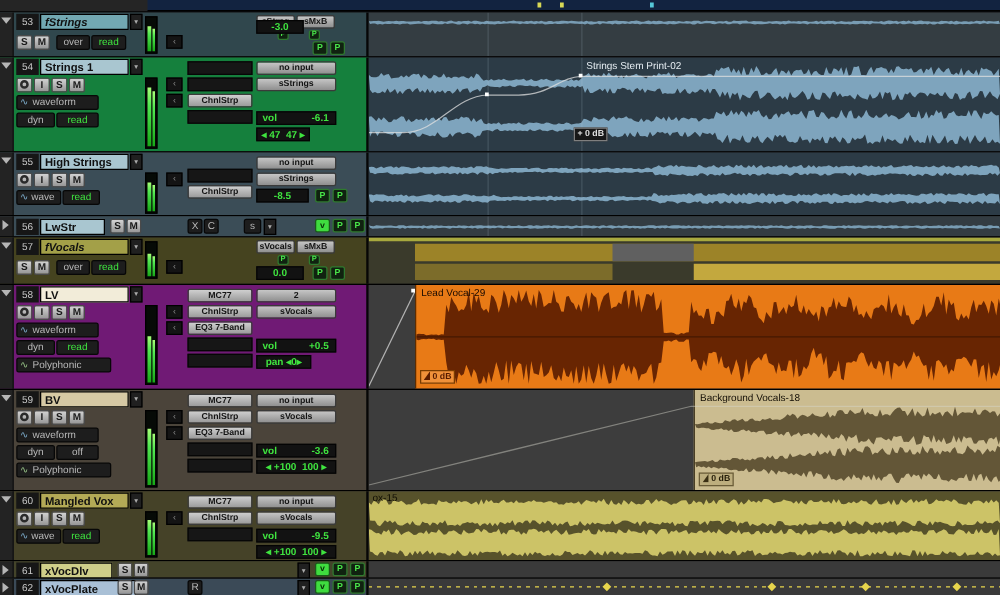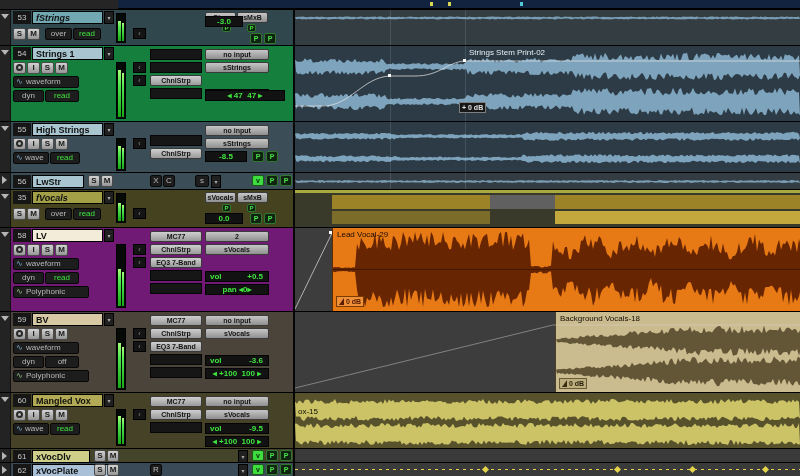--- a/index.html
+++ b/index.html
@@ -106,21 +106,21 @@
         </div>
       <span class="mini" style="top:16px">‹</span>
       <span class="mini" style="top:29px">‹</span>
       <div class="slot" style="top:3px"></div>
       <div class="slot" style="top:16px"></div>
       <div class="ins" style="top:29px">ChnlStrp</div>
       <div class="slot" style="top:42px"></div>
       <div class="io" style="top:3px">no input</div>
       <div class="io" style="top:16px">sStrings</div>
       <div class="val" style="left:205px;top:43px;width:64px;text-align:left;padding-left:4px"><span>vol</span><span style="position:absolute;right:5px">-6.1</span></div>
-      <div class="val" style="left:205px;top:44px;width:80px"><span>◂</span> <span>47</span>&nbsp;&nbsp;<span>47</span> <span>▸</span></div>
+      <div class="val" style="left:205px;top:56px;width:43px"><span>◂</span> <span>47</span>&nbsp;&nbsp;<span>47</span> <span>▸</span></div>
     </div>
     <div class="lane" style="background:#2c3b46">
       <svg width="505" height="70" style="left:0;top:3px" viewBox="0 0 505 70">
           <polygon points="0,10.7 2,12.6 4,12.7 6,12.8 8,12.0 10,9.3 12,11.6 14,10.5 16,10.1 18,13.7 20,13.3 22,13.1 24,12.9 26,11.3 28,13.0 30,11.1 32,12.7 34,11.0 36,9.9 38,10.5 40,10.0 42,13.3 44,10.5 46,11.7 48,13.8 50,13.6 52,10.7 54,11.5 56,12.9 58,12.5 60,9.7 62,13.2 64,12.3 66,13.6 68,12.3 70,12.3 72,13.2 74,12.2 76,11.9 78,13.2 80,13.8 82,11.7 84,13.5 86,9.8 88,10.7 90,13.6 92,15.6 94,14.7 96,15.3 98,14.1 100,15.4 102,15.0 104,14.4 106,14.9 108,13.9 110,15.0 112,15.4 114,15.3 116,14.9 118,14.3 120,14.7 122,14.5 124,14.0 126,15.6 128,15.1 130,14.2 132,15.6 134,15.8 136,15.1 138,14.2 140,14.8 142,14.0 144,15.0 146,15.6 148,15.8 150,14.5 152,14.6 154,15.1 156,15.0 158,15.2 160,15.6 162,14.1 164,15.5 166,14.8 168,15.6 170,13.8 172,12.0 174,11.0 176,9.4 178,12.3 180,10.3 182,11.8 184,11.0 186,12.6 188,9.3 190,11.7 192,8.9 194,11.1 196,12.0 198,10.5 200,13.4 202,11.1 204,13.6 206,10.8 208,12.6 210,11.4 212,11.0 214,9.9 216,11.3 218,11.5 220,12.7 222,13.7 224,11.5 226,12.5 228,10.8 230,11.7 232,9.3 234,10.7 236,10.1 238,10.6 240,8.8 242,11.7 244,9.8 246,13.4 248,12.2 250,11.3 252,11.2 254,10.3 256,10.3 258,10.5 260,10.3 262,11.5 264,11.4 266,12.4 268,11.7 270,11.4 272,10.0 274,10.3 276,12.2 278,6.6 280,7.8 282,4.9 284,5.9 286,5.1 288,4.4 290,9.1 292,5.6 294,9.3 296,6.6 298,11.2 300,4.3 302,10.7 304,10.6 306,5.2 308,8.9 310,3.8 312,6.8 314,10.9 316,10.8 318,9.0 320,10.6 322,10.1 324,7.3 326,5.4 328,11.3 330,7.3 332,8.0 334,10.0 336,6.9 338,11.4 340,8.2 342,7.0 344,7.2 346,6.6 348,10.3 350,9.6 352,6.2 354,11.4 356,8.4 358,7.5 360,9.9 362,10.9 364,10.9 366,4.6 368,9.6 370,10.2 372,5.6 374,6.3 376,8.1 378,4.7 380,10.9 382,4.5 384,11.5 386,10.6 388,4.4 390,4.5 392,3.7 394,11.0 396,10.9 398,11.1 400,6.9 402,4.3 404,9.4 406,5.6 408,5.3 410,4.6 412,5.6 414,6.0 416,9.5 418,6.1 420,9.4 422,4.3 424,4.0 426,5.9 428,6.4 430,5.7 432,6.6 434,5.3 436,9.0 438,8.6 440,6.7 442,5.8 444,9.7 446,6.0 448,7.0 450,4.4 452,11.0 454,7.2 456,4.7 458,7.4 460,9.0 462,6.4 464,5.3 466,9.9 468,10.8 470,8.9 472,10.7 474,5.1 476,11.5 478,8.1 480,6.8 482,9.1 484,10.3 486,6.5 488,11.4 490,4.9 492,6.5 494,5.8 496,6.9 498,7.7 500,11.1 502,8.8 504,5.9 505,25.9 503,30.4 501,28.6 499,27.4 497,24.0 495,26.8 493,29.6 491,24.0 489,23.7 487,27.8 485,28.6 483,30.2 481,24.1 479,25.6 477,29.6 475,29.5 473,30.9 471,26.2 469,25.3 467,30.2 465,29.9 463,27.7 461,24.4 459,27.7 457,27.6 455,25.1 453,26.9 451,26.4 449,25.3 447,28.2 445,25.7 443,25.2 441,25.0 439,26.4 437,28.9 435,27.5 433,24.5 431,26.5 429,25.8 427,30.8 425,30.8 423,26.1 421,30.4 419,31.1 417,24.5 415,25.8 413,24.5 411,30.3 409,24.2 407,27.7 405,29.3 403,29.8 401,25.9 399,30.7 397,30.0 395,29.5 393,28.4 391,26.1 389,30.6 387,28.9 385,26.9 383,27.9 381,27.8 379,28.6 377,25.6 375,28.1 373,24.2 371,25.0 369,30.2 367,28.1 365,25.5 363,25.0 361,30.7 359,30.6 357,29.6 355,24.8 353,29.8 351,30.7 349,26.4 347,23.8 345,25.9 343,28.0 341,29.3 339,28.6 337,24.5 335,31.2 333,27.9 331,30.2 329,27.6 327,29.2 325,30.5 323,28.3 321,25.3 319,25.0 317,27.4 315,28.9 313,30.2 311,23.6 309,23.7 307,26.2 305,29.5 303,28.9 301,27.5 299,26.5 297,31.3 295,25.0 293,26.9 291,25.4 289,30.3 287,24.3 285,27.8 283,24.1 281,28.9 279,25.4 277,22.2 275,22.1 273,26.0 271,21.8 269,25.1 267,22.9 265,22.3 263,24.3 261,25.1 259,23.9 257,26.1 255,25.4 253,21.9 251,23.8 249,25.8 247,21.8 245,25.6 243,26.0 241,25.8 239,25.9 237,25.4 235,26.1 233,21.8 231,22.2 229,24.2 227,23.7 225,23.4 223,22.5 221,25.3 219,21.8 217,23.7 215,21.4 213,22.4 211,25.4 209,22.6 207,22.9 205,21.6 203,21.2 201,22.4 199,21.9 197,25.5 195,25.6 193,21.5 191,25.5 189,21.7 187,23.9 185,22.0 183,23.1 181,24.1 179,25.4 177,25.3 175,21.5 173,25.4 171,19.8 169,20.8 167,19.6 165,21.1 163,20.0 161,20.5 159,19.4 157,21.2 155,20.8 153,20.2 151,20.1 149,21.1 147,20.7 145,20.8 143,19.9 141,20.1 139,20.7 137,21.1 135,19.6 133,20.2 131,19.9 129,19.3 127,19.8 125,19.7 123,19.4 121,19.2 119,19.4 117,20.5 115,20.3 113,19.3 111,19.9 109,20.2 107,19.7 105,21.0 103,20.5 101,20.6 99,20.3 97,20.2 95,19.2 93,20.4 91,20.8 89,24.3 87,22.1 85,22.9 83,23.7 81,25.3 79,21.6 77,22.0 75,22.5 73,25.0 71,21.8 69,24.3 67,25.9 65,23.7 63,23.8 61,25.7 59,23.1 57,24.8 55,23.8 53,25.9 51,22.9 49,25.3 47,22.0 45,25.4 43,23.2 41,24.9 39,21.3 37,22.5 35,24.8 33,22.0 31,22.2 29,23.6 27,26.1 25,23.5 23,26.1 21,22.1 19,24.0 17,25.2 15,21.7 13,25.3 11,24.0 9,25.3 7,25.5 5,24.5 3,25.3 1,22.7 " fill="#87b0ca" fill-opacity=".9"></polygon>
           <polygon points="0,44.4 2,44.0 4,45.8 6,47.9 8,45.0 10,47.1 12,44.7 14,46.7 16,48.7 18,48.6 20,46.3 22,46.7 24,45.3 26,43.9 28,44.4 30,48.3 32,46.2 34,48.5 36,47.7 38,45.9 40,47.0 42,46.1 44,47.5 46,45.0 48,47.5 50,45.3 52,44.9 54,47.8 56,45.3 58,47.6 60,44.7 62,44.5 64,47.8 66,47.2 68,46.7 70,45.7 72,46.4 74,44.2 76,45.2 78,44.6 80,45.2 82,48.4 84,45.3 86,48.5 88,47.1 90,46.0 92,49.5 94,50.4 96,49.4 98,50.2 100,49.6 102,49.9 104,48.8 106,50.8 108,50.0 110,49.9 112,49.4 114,49.7 116,49.4 118,50.0 120,48.7 122,50.2 124,50.8 126,50.2 128,49.0 130,49.1 132,49.4 134,48.9 136,49.4 138,49.9 140,50.0 142,49.0 144,49.2 146,49.9 148,50.5 150,50.5 152,49.6 154,50.2 156,50.1 158,49.0 160,49.3 162,50.5 164,50.1 166,49.8 168,49.8 170,49.2 172,45.9 174,46.4 176,47.4 178,48.3 180,44.5 182,45.4 184,46.6 186,46.1 188,45.6 190,46.8 192,47.7 194,45.3 196,43.9 198,46.5 200,44.9 202,45.6 204,45.2 206,44.0 208,45.8 210,45.8 212,47.3 214,48.2 216,48.6 218,45.6 220,48.5 222,46.6 224,46.8 226,48.4 228,47.4 230,43.9 232,45.2 234,46.5 236,44.6 238,48.0 240,43.9 242,47.0 244,46.5 246,44.5 248,48.0 250,45.6 252,44.9 254,45.8 256,46.5 258,45.2 260,45.6 262,45.5 264,48.4 266,46.9 268,45.3 270,45.7 272,46.6 274,45.7 276,45.8 278,40.4 280,41.6 282,42.6 284,40.2 286,44.0 288,42.8 290,39.0 292,42.7 294,40.1 296,43.1 298,39.5 300,41.2 302,44.5 304,40.2 306,43.2 308,39.8 310,40.5 312,38.9 314,43.1 316,44.9 318,42.7 320,46.4 322,46.1 324,43.2 326,41.5 328,45.3 330,41.8 332,42.5 334,40.9 336,39.9 338,43.3 340,41.9 342,42.6 344,42.1 346,39.5 348,43.1 350,46.2 352,39.7 354,39.5 356,38.9 358,44.4 360,44.8 362,40.6 364,41.2 366,44.1 368,46.4 370,44.3 372,44.4 374,45.7 376,44.2 378,38.8 380,43.2 382,45.7 384,40.3 386,39.1 388,45.5 390,45.8 392,43.2 394,45.3 396,43.0 398,38.7 400,43.2 402,44.7 404,45.3 406,42.9 408,45.2 410,45.0 412,42.9 414,41.6 416,44.8 418,43.0 420,43.5 422,44.6 424,46.5 426,45.5 428,44.6 430,42.1 432,40.6 434,44.5 436,44.5 438,44.8 440,39.3 442,45.9 444,44.8 446,40.2 448,45.7 450,42.8 452,43.6 454,39.0 456,41.6 458,39.9 460,45.9 462,45.3 464,41.5 466,41.2 468,39.8 470,43.1 472,43.9 474,43.3 476,43.8 478,43.7 480,39.2 482,44.1 484,39.3 486,39.4 488,42.9 490,46.2 492,40.7 494,42.1 496,41.9 498,39.9 500,42.0 502,43.4 504,42.9 505,65.9 503,64.3 501,65.1 499,62.3 497,65.2 495,65.5 493,60.1 491,62.9 489,64.8 487,62.8 485,58.9 483,62.5 481,66.1 479,59.7 477,63.7 475,61.8 473,59.3 471,66.0 469,66.1 467,62.8 465,63.3 463,65.6 461,59.3 459,62.7 457,65.5 455,65.5 453,62.3 451,58.8 449,65.9 447,58.7 445,65.6 443,64.5 441,65.3 439,62.8 437,65.2 435,62.1 433,58.8 431,64.2 429,60.6 427,65.8 425,65.9 423,64.5 421,62.4 419,63.8 417,62.7 415,61.7 413,65.0 411,59.1 409,65.2 407,64.1 405,64.4 403,66.1 401,64.6 399,65.9 397,58.6 395,61.4 393,62.1 391,61.5 389,63.1 387,61.0 385,65.3 383,65.7 381,62.5 379,60.7 377,65.1 375,63.1 373,59.9 371,62.0 369,60.4 367,65.6 365,65.3 363,60.2 361,63.8 359,62.0 357,63.2 355,61.5 353,65.7 351,62.5 349,62.7 347,63.3 345,59.7 343,64.4 341,65.4 339,64.3 337,64.8 335,63.6 333,58.9 331,60.9 329,58.8 327,60.7 325,58.8 323,64.1 321,62.2 319,60.4 317,62.6 315,65.6 313,64.0 311,59.6 309,61.9 307,60.1 305,64.8 303,65.2 301,63.9 299,59.1 297,63.5 295,62.8 293,61.7 291,62.0 289,65.8 287,58.8 285,62.2 283,65.3 281,63.0 279,62.3 277,57.0 275,59.2 273,57.4 271,58.1 269,57.7 267,57.0 265,60.6 263,58.3 261,56.4 259,58.2 257,59.8 255,60.5 253,56.4 251,60.1 249,59.6 247,56.3 245,56.9 243,57.2 241,59.7 239,57.0 237,58.0 235,56.6 233,57.1 231,56.4 229,58.6 227,59.9 225,56.4 223,60.7 221,59.7 219,59.9 217,59.7 215,56.2 213,60.6 211,59.5 209,56.9 207,60.8 205,57.4 203,59.8 201,60.3 199,60.7 197,59.7 195,60.5 193,58.8 191,56.9 189,60.2 187,59.1 185,60.2 183,60.3 181,60.5 179,59.0 177,57.7 175,60.0 173,60.9 171,56.2 169,55.0 167,55.0 165,55.1 163,55.2 161,54.6 159,54.7 157,54.6 155,55.7 153,55.4 151,56.3 149,55.7 147,54.7 145,55.1 143,55.9 141,55.6 139,55.6 137,54.3 135,54.9 133,55.7 131,55.5 129,54.3 127,55.9 125,55.5 123,55.8 121,55.3 119,55.8 117,55.2 115,55.9 113,55.1 111,55.8 109,55.1 107,55.8 105,55.8 103,54.2 101,54.8 99,56.1 97,55.3 95,54.9 93,55.3 91,55.8 89,59.5 87,59.6 85,61.1 83,58.6 81,57.6 79,56.9 77,57.7 75,58.4 73,56.7 71,56.9 69,57.9 67,60.4 65,57.6 63,60.4 61,61.0 59,61.0 57,59.4 55,56.8 53,59.9 51,59.4 49,59.9 47,59.1 45,58.6 43,57.7 41,60.2 39,60.3 37,57.6 35,56.9 33,58.6 31,56.3 29,56.6 27,56.7 25,60.0 23,60.5 21,56.7 19,59.0 17,58.3 15,57.9 13,57.2 11,56.2 9,56.3 7,59.8 5,56.3 3,56.4 1,60.3 " fill="#87b0ca" fill-opacity=".9"></polygon>
         </svg>
       <div class="grid" style="left:95px"></div>
       <div class="grid" style="left:170px"></div>
       <svg width="505" height="75" style="left:0;top:0;pointer-events:none">
         <path d="M0 60 L28 60 C55 60 68 31 95 30 L120 30 C145 30 152 16 170 15 L505 15" fill="none" stroke="#e0e0e0" stroke-opacity="0.75"></path>
@@ -193,21 +193,21 @@
       <div class="grid" style="left:95px"></div>
       <div class="grid" style="left:170px"></div>
     </div>
   </div>
 
   <div class="row" style="top:189px;height:38px">
     <div class="head" style="background:#45431f">
       <div class="edge">
           <span class="tri-d"></span>
         </div>
-      <div class="num" style="top:1px">35</div>
+      <div class="num" style="top:1px">57</div>
       <div class="tname" style="top:1px;background:#a3a048;font-style:italic">fVocals</div>
       <div class="drop" style="top:1px">▾</div>
       <span class="btn" style="left:13px;top:18px;width:13px">S</span>
       <span class="btn" style="left:27px;top:18px;width:13px">M</span>
       <span class="dkb" style="left:45px;top:18px;width:27px">over</span>
       <span class="dkb grn" style="left:73px;top:18px;width:28px">read</span>
       <div class="meter" style="left:116px;top:3px;height:30px">
           <i style="height:70%"></i>
           <i style="height:62%"></i>
         </div>
@@ -252,21 +252,21 @@
       <span class="mini" style="top:16px">‹</span>
       <span class="mini" style="top:29px">‹</span>
       <div class="ins" style="top:3px">MC77</div>
       <div class="ins" style="top:16px">ChnlStrp</div>
       <div class="ins" style="top:29px">EQ3 7-Band</div>
       <div class="slot" style="top:42px"></div>
       <div class="slot" style="top:55px"></div>
       <div class="io" style="top:3px">2</div>
       <div class="io" style="top:16px">sVocals</div>
       <div class="val" style="left:205px;top:43px;width:64px;text-align:left;padding-left:4px"><span>vol</span><span style="position:absolute;right:5px">+0.5</span></div>
-      <div class="val" style="left:205px;top:56px;width:64px"><span>pan</span>&nbsp;<span>◂</span><span>0</span><span>▸</span></div>
+      <div class="val" style="left:205px;top:56px;width:44px"><span>pan</span>&nbsp;<span>◂</span><span>0</span><span>▸</span></div>
     </div>
     <div class="lane" style="background:#3d3d3d">
       <svg width="40" height="83" style="left:0;top:0">
         <path d="M0 81 L37 5" stroke="#cfcfcf" stroke-opacity=".8" fill="none"></path>
         <rect x="34" y="3" width="3" height="3" fill="#fff"></rect>
       </svg>
       <div class="ab" style="left:37px;top:0;right:0;bottom:0;background:#e87a16;border-left:1px solid #5c2c00">
         <svg width="468" height="77" style="left:0;top:3px" viewBox="0 0 468 77">
             <polygon points="0,36.5 2,35.9 4,36.2 6,36.1 8,37.1 10,36.9 12,36.5 14,36.7 16,36.5 18,37.1 20,36.3 22,36.6 24,12.7 26,18.8 28,6.5 30,10.6 32,13.6 34,18.1 36,16.4 38,16.9 40,12.9 42,2.2 44,18.0 46,2.5 48,11.1 50,5.6 52,14.9 54,17.5 56,15.9 58,19.3 60,4.7 62,6.5 64,11.2 66,19.1 68,12.8 70,1.0 72,6.0 74,15.6 76,4.9 78,7.6 80,11.8 82,1.0 84,10.3 86,6.8 88,1.4 90,9.9 92,13.8 94,4.1 96,15.8 98,1.0 100,4.5 102,14.6 104,13.2 106,11.3 108,11.6 110,1.0 112,10.4 114,12.0 116,18.1 118,18.4 120,6.4 122,5.7 124,10.3 126,12.0 128,16.9 130,12.2 132,18.6 134,9.4 136,2.9 138,16.0 140,2.8 142,5.6 144,7.2 146,18.5 148,10.9 150,5.9 152,4.2 154,2.7 156,16.0 158,14.6 160,14.2 162,10.8 164,12.5 166,2.9 168,1.0 170,16.1 172,1.3 174,1.1 176,15.1 178,4.7 180,19.0 182,12.7 184,4.3 186,4.3 188,6.4 190,2.3 192,17.6 194,14.9 196,8.3 198,35.1 200,35.4 202,35.1 204,35.0 206,35.3 208,36.5 210,36.6 212,35.4 214,35.9 216,35.0 218,34.8 220,10.3 222,19.5 224,17.0 226,21.6 228,21.4 230,23.9 232,16.1 234,16.0 236,28.1 238,28.2 240,18.5 242,18.1 244,20.7 246,22.3 248,9.8 250,9.4 252,4.0 254,13.4 256,15.7 258,7.8 260,18.0 262,9.9 264,11.6 266,5.0 268,7.4 270,14.8 272,15.5 274,22.9 276,24.7 278,27.5 280,18.5 282,21.4 284,23.7 286,10.8 288,10.6 290,20.1 292,17.3 294,14.5 296,20.3 298,12.2 300,14.8 302,13.5 304,4.8 306,17.1 308,19.6 310,13.2 312,20.6 314,16.2 316,19.5 318,21.7 320,18.1 322,26.1 324,13.9 326,15.2 328,22.3 330,15.0 332,14.1 334,6.9 336,16.6 338,9.9 340,13.8 342,14.4 344,14.5 346,6.1 348,9.0 350,18.8 352,12.9 354,20.9 356,19.9 358,23.4 360,17.7 362,21.6 364,24.3 366,16.4 368,15.0 370,15.1 372,12.6 374,14.0 376,18.8 378,4.4 380,19.8 382,14.7 384,11.5 386,20.1 388,22.4 390,12.3 392,21.2 394,21.3 396,27.9 398,28.6 400,24.9 402,24.7 404,21.0 406,11.8 408,22.7 410,19.4 412,17.8 414,13.7 416,6.4 418,6.4 420,13.4 422,2.8 424,20.6 426,8.6 428,13.1 430,10.9 432,23.5 434,25.3 436,19.8 438,23.8 440,21.1 442,24.6 444,14.8 446,8.8 448,18.8 450,12.5 452,12.9 454,9.6 456,13.8 458,20.0 460,9.4 462,12.0 464,21.4 466,7.7 468,17.0 468,56.7 466,65.2 464,69.9 462,66.5 460,72.6 458,58.6 456,74.5 454,60.7 452,62.4 450,71.3 448,56.5 446,56.3 444,62.3 442,58.9 440,55.5 438,54.4 436,56.1 434,55.9 432,56.6 430,66.2 428,64.3 426,68.5 424,60.3 422,63.2 420,59.4 418,57.0 416,57.9 414,73.5 412,61.3 410,72.8 408,60.8 406,61.7 404,58.3 402,53.3 400,54.5 398,50.1 396,56.6 394,59.7 392,64.1 390,57.2 388,61.0 386,62.4 384,60.1 382,59.0 380,72.9 378,57.7 376,58.2 374,69.8 372,59.7 370,57.4 368,64.3 366,63.2 364,57.8 362,62.3 360,58.0 358,51.8 356,50.7 354,53.0 352,58.5 350,57.6 348,59.1 346,58.8 344,59.1 342,73.2 340,72.0 338,57.4 336,65.9 334,65.5 332,69.7 330,71.9 328,54.0 326,61.1 324,51.5 322,52.2 320,55.5 318,47.1 316,51.8 314,61.0 312,64.4 310,62.0 308,68.8 306,70.6 304,56.2 302,71.5 300,57.6 298,57.4 296,65.9 294,65.1 292,65.9 290,58.7 288,68.1 286,61.6 284,60.3 282,59.2 280,51.6 278,52.8 276,57.5 274,54.6 272,56.4 270,58.1 268,61.5 266,69.0 264,55.9 262,69.8 260,75.0 258,62.6 256,56.3 254,63.5 252,69.2 250,61.7 248,63.7 246,62.5 244,53.7 242,60.5 240,50.9 238,50.4 236,51.5 234,51.4 232,62.1 230,56.9 228,65.8 226,63.2 224,57.0 222,56.1 220,58.7 218,40.5 216,40.5 214,42.3 212,42.3 210,42.4 208,40.6 206,41.1 204,42.4 202,41.4 200,42.0 198,41.9 196,58.9 194,59.6 192,70.9 190,76.0 188,59.9 186,62.8 184,67.1 182,68.2 180,68.6 178,73.8 176,65.0 174,61.8 172,68.8 170,61.1 168,66.1 166,59.5 164,61.1 162,67.6 160,73.8 158,60.7 156,75.2 154,76.0 152,68.6 150,59.7 148,73.0 146,59.3 144,69.4 142,75.9 140,71.6 138,61.5 136,75.4 134,61.2 132,72.5 130,76.0 128,61.9 126,76.0 124,65.2 122,70.5 120,69.7 118,63.0 116,73.9 114,69.0 112,73.4 110,71.3 108,61.1 106,66.9 104,69.2 102,70.6 100,58.3 98,68.9 96,68.1 94,67.6 92,57.8 90,76.0 88,59.9 86,73.1 84,60.4 82,59.2 80,62.3 78,69.0 76,57.4 74,76.0 72,57.3 70,72.0 68,73.3 66,65.1 64,58.6 62,67.1 60,74.8 58,66.3 56,76.0 54,69.5 52,75.6 50,76.0 48,67.5 46,64.2 44,71.1 42,65.1 40,60.8 38,68.2 36,69.6 34,66.8 32,76.0 30,65.8 28,74.8 26,70.3 24,58.8 22,40.7 20,41.0 18,40.6 16,41.0 14,39.9 12,40.2 10,40.0 8,40.3 6,40.2 4,40.4 2,41.2 0,40.6 " fill="#5a1c00" fill-opacity=".9"></polygon>
             <line x1="0" x2="468" y1="38.5" y2="38.5" stroke="rgba(0,0,0,.35)"></line>
@@ -350,21 +350,21 @@
       <div class="io" style="top:16px">sVocals</div>
       <div class="val" style="left:205px;top:30px;width:64px;text-align:left;padding-left:4px"><span>vol</span><span style="position:absolute;right:5px">-9.5</span></div>
       <div class="val" style="left:205px;top:43px;width:64px"><span>◂</span> <span>+100</span>&nbsp;&nbsp;<span>100</span> <span>▸</span></div>
     </div>
     <div class="lane" style="background:#3d3d3d">
       <div class="ab" style="left:0;top:0;right:0;bottom:0;background:#57522b">
         <svg width="505" height="48" style="left:0;top:5px" viewBox="0 0 505 48">
             <polygon points="0,3.8 2,5.7 4,2.5 6,3.5 8,5.4 10,1.9 12,1.6 14,2.1 16,5.7 18,5.1 20,1.4 22,3.1 24,3.5 26,2.5 28,3.9 30,5.7 32,5.3 34,5.6 36,3.9 38,3.4 40,1.1 42,5.7 44,4.5 46,4.7 48,5.3 50,4.9 52,4.9 54,5.9 56,1.9 58,3.4 60,3.6 62,3.0 64,4.4 66,4.7 68,3.0 70,4.6 72,2.4 74,3.8 76,2.9 78,3.0 80,4.0 82,5.4 84,4.4 86,3.2 88,5.9 90,1.3 92,5.3 94,1.5 96,3.5 98,1.9 100,4.4 102,4.1 104,4.6 106,2.7 108,1.8 110,3.9 112,4.0 114,3.1 116,4.5 118,2.2 120,4.1 122,3.9 124,4.3 126,3.6 128,2.8 130,3.3 132,1.9 134,3.4 136,3.4 138,3.4 140,4.2 142,3.6 144,2.9 146,3.0 148,4.2 150,3.7 152,5.6 154,5.4 156,5.8 158,3.9 160,4.4 162,3.8 164,4.7 166,4.4 168,2.9 170,5.7 172,3.7 174,1.9 176,2.6 178,3.3 180,3.0 182,4.4 184,2.0 186,3.3 188,1.0 190,4.5 192,5.9 194,2.0 196,5.2 198,5.8 200,3.9 202,5.9 204,1.9 206,3.6 208,5.5 210,2.7 212,4.2 214,5.5 216,4.9 218,5.5 220,4.7 222,1.9 224,2.0 226,5.2 228,3.4 230,1.2 232,3.4 234,1.9 236,3.0 238,3.3 240,4.8 242,5.9 244,4.8 246,5.0 248,3.6 250,2.4 252,2.2 254,2.2 256,5.6 258,5.0 260,2.1 262,4.3 264,3.2 266,3.6 268,5.9 270,1.4 272,4.8 274,4.1 276,2.0 278,5.3 280,2.1 282,1.5 284,1.9 286,4.0 288,4.6 290,2.8 292,1.3 294,2.4 296,5.9 298,3.1 300,5.6 302,4.0 304,1.3 306,3.5 308,2.8 310,4.1 312,2.3 314,3.9 316,1.1 318,1.1 320,1.6 322,3.0 324,4.5 326,3.8 328,3.5 330,3.1 332,1.5 334,2.4 336,2.8 338,3.2 340,4.8 342,2.5 344,5.2 346,2.4 348,4.5 350,5.6 352,2.5 354,2.0 356,3.5 358,3.6 360,3.4 362,2.0 364,3.7 366,3.8 368,2.7 370,4.9 372,1.2 374,4.4 376,1.3 378,5.0 380,5.4 382,4.9 384,3.6 386,4.6 388,2.9 390,4.5 392,3.8 394,2.0 396,2.9 398,2.9 400,4.9 402,5.7 404,3.6 406,1.4 408,5.1 410,5.6 412,4.9 414,4.6 416,2.6 418,5.9 420,1.5 422,5.7 424,5.3 426,1.3 428,3.1 430,4.4 432,2.3 434,1.1 436,4.3 438,1.9 440,4.0 442,2.3 444,2.7 446,1.0 448,5.3 450,5.0 452,3.6 454,1.4 456,2.8 458,2.6 460,3.1 462,1.8 464,2.3 466,3.5 468,1.3 470,2.5 472,4.8 474,5.0 476,5.5 478,5.7 480,3.3 482,5.5 484,2.8 486,2.5 488,2.3 490,3.1 492,4.7 494,2.3 496,4.6 498,1.5 500,4.0 502,2.2 504,4.1 505,20.6 503,18.4 501,19.2 499,20.7 497,20.2 495,20.6 493,18.8 491,20.9 489,20.7 487,18.8 485,21.4 483,22.0 481,21.9 479,22.0 477,21.3 475,22.4 473,19.9 471,18.8 469,22.8 467,22.9 465,22.6 463,21.2 461,20.7 459,20.2 457,19.3 455,20.0 453,19.1 451,22.1 449,18.9 447,22.1 445,21.0 443,20.4 441,18.5 439,18.7 437,22.7 435,22.5 433,21.1 431,20.2 429,19.3 427,18.7 425,21.1 423,22.8 421,18.6 419,19.8 417,19.0 415,20.6 413,19.3 411,22.6 409,19.5 407,20.7 405,19.9 403,22.1 401,21.4 399,19.3 397,19.1 395,22.7 393,21.4 391,20.6 389,18.9 387,19.7 385,21.7 383,18.2 381,22.7 379,22.8 377,19.2 375,19.3 373,22.0 371,19.6 369,19.4 367,21.2 365,20.9 363,21.2 361,18.5 359,21.8 357,21.5 355,21.5 353,22.1 351,21.5 349,20.1 347,22.5 345,20.9 343,22.7 341,21.9 339,22.2 337,22.5 335,22.2 333,21.9 331,19.4 329,18.8 327,19.0 325,23.0 323,21.7 321,20.9 319,22.7 317,21.2 315,20.4 313,21.9 311,22.7 309,22.0 307,21.0 305,23.0 303,19.1 301,19.4 299,20.7 297,19.9 295,23.0 293,18.9 291,19.6 289,18.4 287,18.3 285,19.4 283,21.4 281,18.8 279,18.6 277,18.8 275,18.9 273,18.5 271,22.2 269,18.9 267,20.4 265,21.7 263,18.7 261,19.1 259,18.8 257,18.8 255,22.9 253,22.6 251,20.4 249,21.1 247,20.7 245,23.0 243,19.3 241,21.1 239,20.0 237,20.6 235,19.5 233,21.8 231,20.9 229,21.1 227,20.4 225,19.8 223,21.2 221,18.7 219,19.6 217,22.9 215,19.2 213,21.1 211,20.3 209,19.4 207,18.5 205,18.4 203,18.6 201,19.9 199,20.9 197,21.6 195,18.3 193,21.3 191,21.0 189,21.6 187,21.4 185,20.8 183,20.1 181,21.3 179,19.7 177,22.0 175,20.4 173,22.8 171,21.4 169,18.8 167,22.3 165,21.5 163,22.5 161,22.9 159,19.2 157,20.0 155,21.7 153,20.6 151,22.8 149,20.1 147,22.1 145,19.4 143,18.3 141,20.9 139,19.2 137,21.5 135,20.2 133,18.4 131,18.1 129,20.9 127,18.4 125,18.5 123,20.8 121,19.5 119,20.0 117,22.5 115,18.1 113,20.6 111,19.8 109,21.4 107,20.2 105,19.6 103,22.7 101,20.3 99,22.9 97,20.0 95,22.2 93,20.5 91,21.2 89,23.0 87,20.3 85,20.9 83,19.8 81,20.3 79,19.5 77,20.4 75,20.8 73,22.8 71,21.3 69,22.6 67,22.0 65,21.9 63,22.3 61,18.1 59,20.5 57,19.5 55,21.9 53,20.3 51,20.0 49,22.5 47,20.3 45,20.3 43,19.2 41,22.4 39,22.3 37,21.6 35,18.7 33,21.9 31,20.0 29,21.1 27,22.3 25,22.3 23,21.5 21,18.7 19,20.4 17,18.4 15,19.8 13,18.2 11,20.6 9,22.9 7,21.9 5,18.6 3,18.6 1,18.4 " fill="#d9cf6e" fill-opacity=".9"></polygon>
             <polygon points="0,25.4 2,25.8 4,27.4 6,28.6 8,28.3 10,29.7 12,26.3 14,27.6 16,25.5 18,29.7 20,28.7 22,25.2 24,27.0 26,29.9 28,28.6 30,27.5 32,26.9 34,28.3 36,29.9 38,29.8 40,28.1 42,27.9 44,29.0 46,26.2 48,29.3 50,27.3 52,27.8 54,28.2 56,25.3 58,27.5 60,29.7 62,29.3 64,27.0 66,27.0 68,26.1 70,27.3 72,29.0 74,29.7 76,25.8 78,27.7 80,28.8 82,28.3 84,28.0 86,25.2 88,25.3 90,27.8 92,25.2 94,26.1 96,28.1 98,28.4 100,27.4 102,27.3 104,25.0 106,29.6 108,27.8 110,29.6 112,26.2 114,25.8 116,25.7 118,27.6 120,26.9 122,29.8 124,27.8 126,29.3 128,25.6 130,25.5 132,25.0 134,25.5 136,27.5 138,26.6 140,28.1 142,26.7 144,26.2 146,29.1 148,26.9 150,25.8 152,27.7 154,29.8 156,28.6 158,25.8 160,29.8 162,29.4 164,28.7 166,28.3 168,28.1 170,28.5 172,25.5 174,26.8 176,25.1 178,28.8 180,29.6 182,29.3 184,25.1 186,27.7 188,25.6 190,28.0 192,27.1 194,27.8 196,27.6 198,28.9 200,25.3 202,26.5 204,28.2 206,28.4 208,25.1 210,27.2 212,27.0 214,27.4 216,28.1 218,28.4 220,26.5 222,29.9 224,26.0 226,25.7 228,27.0 230,29.6 232,26.9 234,25.1 236,25.1 238,25.4 240,29.3 242,26.7 244,27.3 246,25.9 248,28.1 250,27.5 252,26.5 254,25.9 256,29.3 258,27.7 260,28.2 262,28.6 264,26.7 266,26.4 268,28.2 270,27.7 272,26.0 274,28.4 276,26.9 278,28.7 280,25.1 282,27.2 284,28.5 286,29.6 288,28.5 290,26.2 292,27.5 294,28.4 296,25.5 298,29.4 300,27.8 302,27.8 304,27.3 306,29.5 308,29.2 310,27.0 312,26.5 314,29.6 316,27.0 318,28.4 320,28.3 322,25.5 324,28.6 326,28.7 328,27.8 330,25.5 332,29.4 334,28.6 336,25.1 338,25.1 340,26.8 342,28.6 344,28.2 346,29.8 348,26.9 350,25.8 352,29.8 354,27.9 356,29.0 358,27.9 360,26.4 362,25.9 364,26.4 366,26.5 368,28.4 370,26.5 372,29.2 374,28.4 376,28.0 378,26.7 380,25.3 382,26.6 384,28.5 386,29.2 388,28.4 390,27.7 392,29.5 394,28.6 396,29.2 398,27.7 400,25.5 402,28.1 404,27.4 406,29.5 408,26.8 410,28.2 412,26.3 414,27.1 416,28.7 418,28.0 420,27.8 422,29.9 424,27.7 426,28.0 428,26.9 430,28.1 432,27.9 434,25.7 436,27.0 438,26.8 440,27.4 442,26.9 444,29.7 446,29.5 448,26.4 450,26.2 452,25.9 454,28.8 456,27.4 458,26.5 460,25.4 462,26.4 464,29.1 466,29.3 468,29.6 470,27.0 472,25.3 474,25.9 476,26.7 478,29.2 480,26.6 482,28.9 484,29.2 486,25.2 488,28.6 490,25.2 492,27.9 494,28.6 496,27.9 498,25.4 500,29.9 502,29.8 504,25.1 505,46.2 503,46.6 501,44.8 499,46.7 497,44.5 495,43.7 493,44.1 491,45.9 489,45.5 487,43.1 485,45.5 483,45.7 481,45.8 479,46.5 477,43.6 475,45.7 473,46.9 471,46.3 469,43.8 467,44.2 465,43.1 463,45.2 461,44.5 459,42.8 457,45.7 455,46.0 453,46.0 451,44.9 449,44.9 447,46.4 445,42.9 443,46.9 441,42.7 439,46.9 437,42.4 435,42.1 433,47.0 431,46.3 429,46.0 427,45.8 425,43.6 423,46.4 421,43.0 419,46.8 417,46.6 415,46.1 413,42.5 411,45.0 409,45.1 407,43.5 405,45.7 403,43.8 401,47.0 399,45.3 397,45.9 395,47.0 393,46.9 391,42.1 389,46.9 387,44.6 385,43.6 383,46.5 381,44.2 379,43.7 377,42.2 375,42.3 373,46.0 371,42.4 369,45.7 367,43.9 365,44.6 363,44.7 361,42.2 359,45.1 357,43.8 355,46.7 353,43.3 351,43.7 349,46.1 347,46.6 345,45.3 343,46.4 341,43.7 339,43.7 337,43.3 335,44.1 333,44.3 331,45.6 329,44.7 327,44.8 325,43.4 323,44.7 321,43.7 319,45.8 317,45.7 315,46.2 313,44.1 311,45.0 309,46.8 307,42.2 305,43.0 303,42.1 301,44.2 299,43.1 297,45.5 295,46.3 293,42.5 291,42.8 289,45.7 287,44.3 285,45.3 283,42.1 281,44.5 279,42.6 277,46.5 275,45.1 273,42.6 271,46.6 269,42.1 267,44.3 265,44.4 263,43.5 261,46.5 259,44.7 257,42.3 255,46.6 253,42.8 251,42.1 249,45.6 247,42.3 245,46.7 243,42.9 241,43.1 239,43.2 237,44.8 235,45.7 233,43.1 231,47.0 229,46.3 227,46.3 225,45.4 223,43.0 221,42.1 219,45.0 217,44.4 215,44.4 213,44.4 211,44.7 209,44.5 207,44.8 205,43.5 203,45.7 201,45.3 199,43.2 197,45.3 195,43.2 193,43.4 191,45.9 189,42.6 187,46.3 185,45.5 183,43.6 181,46.2 179,43.3 177,42.2 175,44.4 173,46.4 171,45.0 169,45.5 167,44.3 165,45.2 163,46.0 161,43.5 159,43.5 157,42.6 155,45.5 153,46.8 151,46.2 149,46.4 147,44.4 145,46.4 143,45.9 141,46.7 139,46.1 137,44.1 135,44.8 133,43.4 131,46.0 129,44.0 127,46.9 125,43.7 123,47.0 121,45.4 119,46.4 117,45.4 115,44.2 113,46.0 111,46.9 109,44.8 107,46.6 105,42.4 103,44.1 101,43.6 99,43.5 97,43.8 95,43.3 93,43.6 91,44.3 89,42.9 87,46.5 85,44.2 83,46.0 81,42.8 79,46.2 77,46.7 75,46.4 73,44.1 71,42.1 69,45.5 67,44.1 65,46.6 63,46.1 61,44.5 59,44.7 57,43.9 55,44.1 53,46.5 51,43.2 49,45.4 47,42.4 45,44.0 43,45.8 41,42.5 39,45.3 37,42.6 35,46.4 33,43.5 31,46.5 29,46.9 27,43.5 25,42.2 23,45.2 21,44.0 19,43.9 17,43.4 15,42.3 13,46.3 11,43.5 9,43.7 7,46.6 5,45.8 3,43.8 1,43.1 " fill="#d9cf6e" fill-opacity=".9"></polygon>
           </svg>
-        <div class="cliplabel" style="left:3px;top:14px;color:#100e04">ox-15</div>
+        <div class="cliplabel" style="left:3px;top:1px;color:#100e04">ox-15</div>
       </div>
     </div>
   </div>
 
   <div class="row" style="top:448px;height:14px">
     <div class="head" style="background:#44442a">
       <div class="edge">
           <span class="tri-r"></span>
         </div>
       <div class="num" style="top:1px">61</div>

